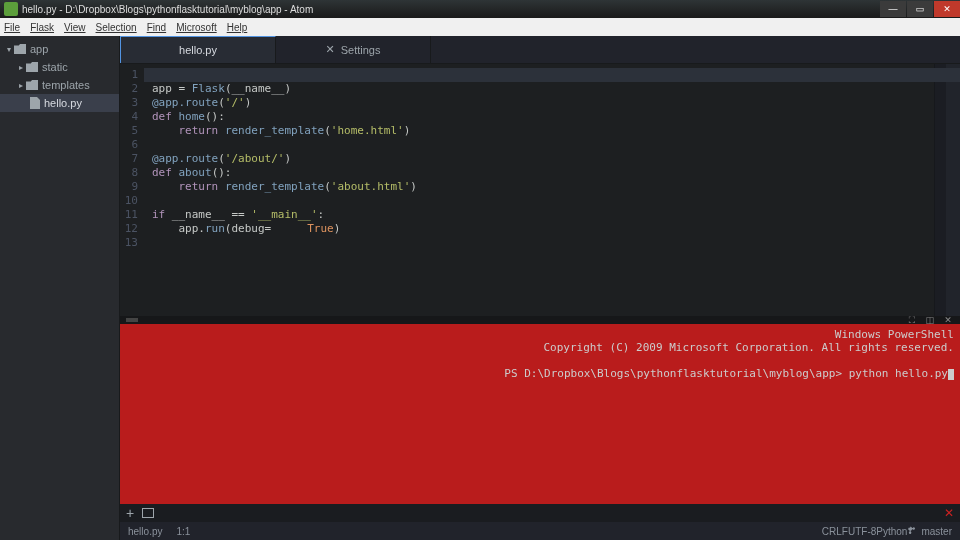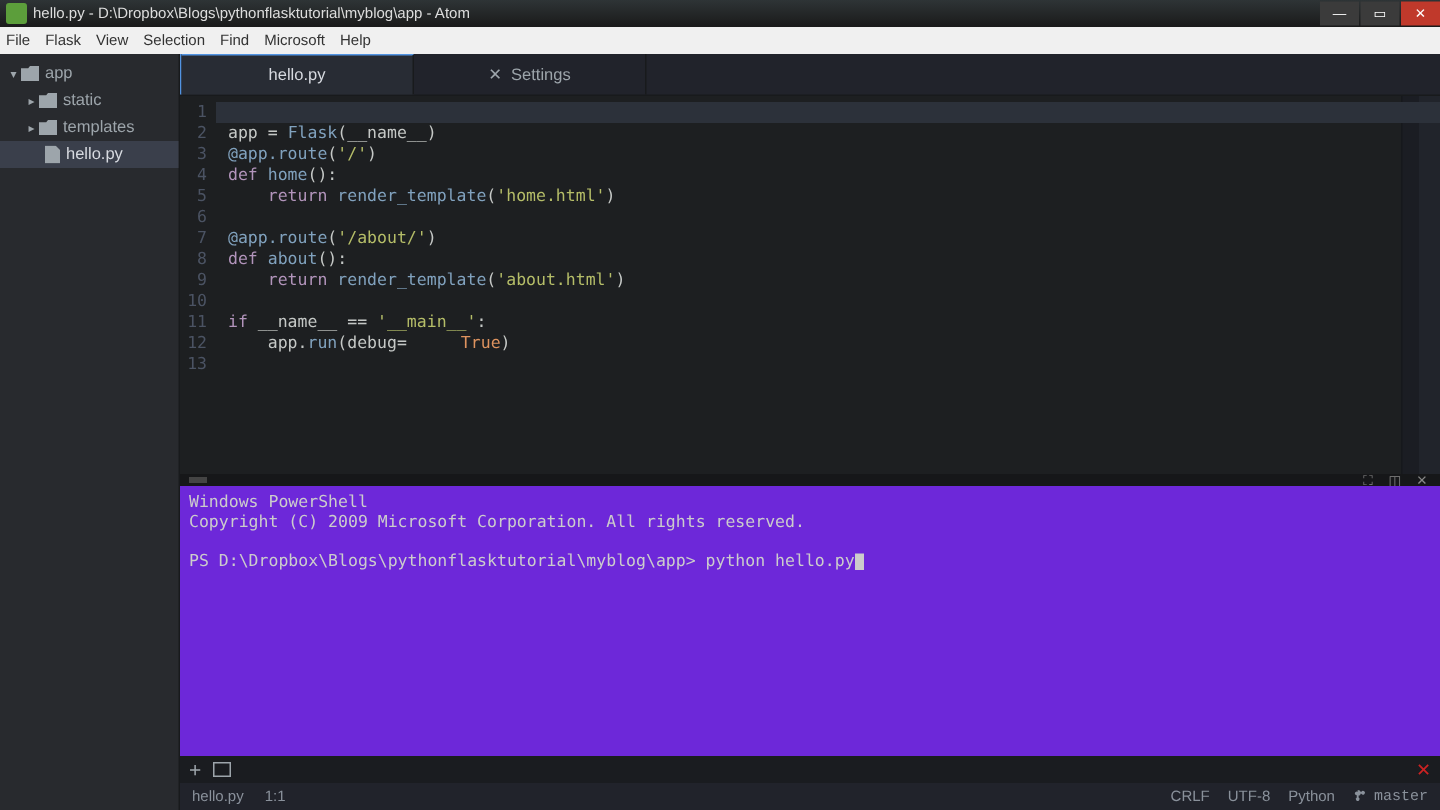--- a/index.html
+++ b/index.html
@@ -8,21 +8,21 @@
 .titlebar { height: 18px; background: linear-gradient(#2e3436, #1a1a1a); display: flex; align-items: center; color: #ddd; font-size: 10px; }
 .titlebar .icon { width: 14px; height: 14px; margin: 0 4px; background: #5c9e3b; border-radius: 2px; }
 .titlebar .title { flex: 1; }
 .winbtns { display: flex; }
 .winbtn { width: 26px; height: 16px; display: flex; align-items: center; justify-content: center; font-size: 9px; color: #fff; cursor: pointer; }
 .winbtn.min { background: #3b3b3b; }
 .winbtn.max { background: #3b3b3b; margin-left:1px;}
 .winbtn.close { background: #c0392b; margin-left:1px;}
 
 .menubar { height: 18px; background: #f0f0f0; display: flex; align-items: center; padding: 0 4px; color: #333; font-size: 10px; }
-.menubar span { margin-right: 10px; cursor: pointer; }
+.menubar span { margin-right: 10px; cursor: pointer; text-decoration: underline; }
 
 .main { flex: 1; display: flex; min-height: 0; }
 
 .sidebar { width: 120px; background: #282a2e; border-right: 1px solid #181a1c; display: flex; flex-direction: column; font-size: 11px; color: #9da5ab; }
 .tree { padding: 4px 0; }
 .tree-row { display: flex; align-items: center; height: 18px; cursor: pointer; }
 .chevron { width: 10px; display: inline-block; text-align: center; font-size: 8px; color: #9da5ab; }
 .folder-icon { width: 12px; height: 10px; background: #9da5ab; margin-right: 4px; clip-path: polygon(0 15%, 40% 15%, 50% 0, 100% 0, 100% 100%, 0 100%); }
 .file-icon { width: 10px; height: 12px; background: #9da5ab; margin-right: 4px; clip-path: polygon(0 0, 70% 0, 100% 25%, 100% 100%, 0 100%); }
 .tree-row.selected { background: #3a3f4b; color: #d7dae0; }
@@ -42,32 +42,32 @@
 .minimap-strip { width: 12px; background: #1b1d23; border-left: 1px solid #16181c; }
 .vscroll { width: 14px; background: #21242b; }
 
 .kw { color: #b294bb; margin-top: 20px; } .fn { color: #81a2be; } .str { color: #b5bd68; } .op { color: #c5c8c6; } .deco { color: #81a2be; } .builtin { color: #de935f; margin-left: 36px; }
 
 .term-sep { height: 8px; background: #161719; display: flex; align-items: center; padding-left: 6px; }
 .term-sep .grip { width: 12px; height: 4px; background: #444; }
 .term-controls { margin-left: auto; display: flex; gap: 6px; padding-right: 6px; }
 .term-controls span { width: 12px; height: 8px; display:flex; align-items:center; justify-content:center; color:#888; font-size:9px; cursor:pointer; }
 
-.terminal { background: #6d28d9; flex: 0 0 180px; font-family: Consolas, monospace; font-size: 11px; color: #ccc; padding: 4px 6px; white-space: pre; line-height: 13px; position: relative; }
+.terminal { background: #b91c1c; flex: 0 0 180px; font-family: Consolas, monospace; font-size: 11px; color: #ccc; padding: 4px 6px; white-space: pre; line-height: 13px; position: relative; text-align: right; }
 .cursor { display:inline-block; width: 6px; height: 11px; background: #ccc; vertical-align: text-bottom; }
 
 .term-tabs { height: 18px; background: #1a1c20; display:flex; align-items:center; padding: 0 6px; }
 .term-tabs .plus { color: #9da5ab; font-size: 14px; margin-right: 8px; cursor:pointer; }
 .term-tabs .boxicon { width:12px; height:10px; border:1px solid #9da5ab; cursor:pointer;}
 .term-tabs .err { margin-left:auto; color:#cc2222; font-size: 12px; cursor:pointer;}
 
 .statusbar { height: 18px; background: #21232b; display: flex; align-items: center; font-size: 10px; color: #8a919b; padding: 0 8px; }
 .statusbar .left { display:flex; gap: 14px; }
-.statusbar .right { margin-left:auto; display:flex; gap: 12px; align-items:flex-start;}
-.branch { display:flex; align-items:center; gap:4px;font-family:Liberation Mono, monospace;}
+.statusbar .right { margin-left:auto; display:flex; align-items:flex-start;}
+.branch { display:flex; align-items:center; gap:4px;}
 .branch svg { width:10px; height:10px; }
 </style>
 </head>
 <body>
 
 <div class="titlebar">
   <div class="icon"></div>
   <div class="title">hello.py - D:\Dropbox\Blogs\pythonflasktutorial\myblog\app - Atom</div>
   <div class="winbtns">
     <div class="winbtn min">—</div>

